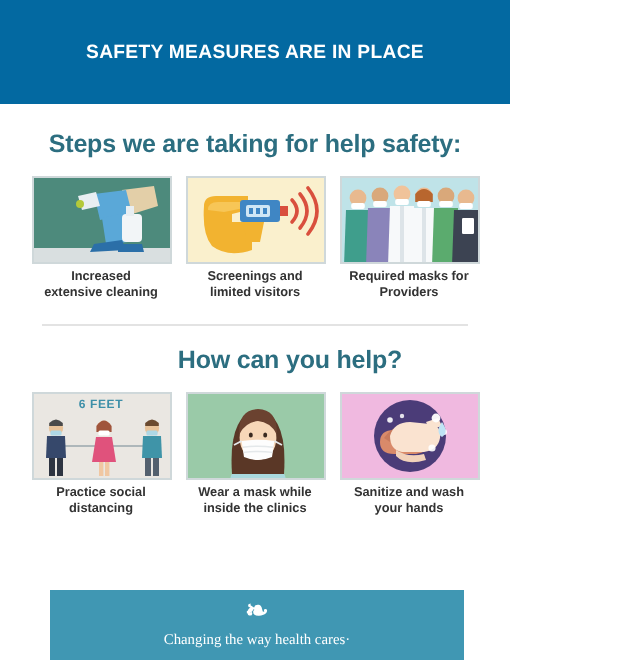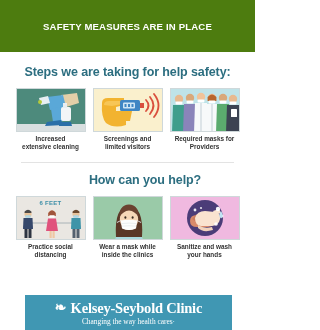--- a/index.html
+++ b/index.html
@@ -12,21 +12,21 @@
     height: 330px;
     overflow: hidden;
     font-family: "Liberation Sans", sans-serif;
     position: relative;
   }
 
   
   .header-band {
     width: 255px;
     height: 52px;
-    background: #4d7c0f;
+    background: #0369a1;
     display: flex;
     align-items: center;
     justify-content: center;
     flex-direction: column;
     box-sizing: border-box;
     padding: 0 8px;
   }
   .header-line {
     color: #ffffff;
     font-size: 9.6px;
@@ -370,16 +370,15 @@
     <div class="caption">
       <span>Sanitize and wash</span><br>
       <span>your hands</span>
     </div>
   </div>
 </div>
 
 <div class="footer-band">
   <div class="logo-row">
     <span class="logo-mark">❧</span>
-    <span class="logo-name">Kelsey-Seybold Clinic</span>
   </div>
   <div class="logo-tagline">Changing the way health cares·</div>
 </div>
 
 </body></html>

